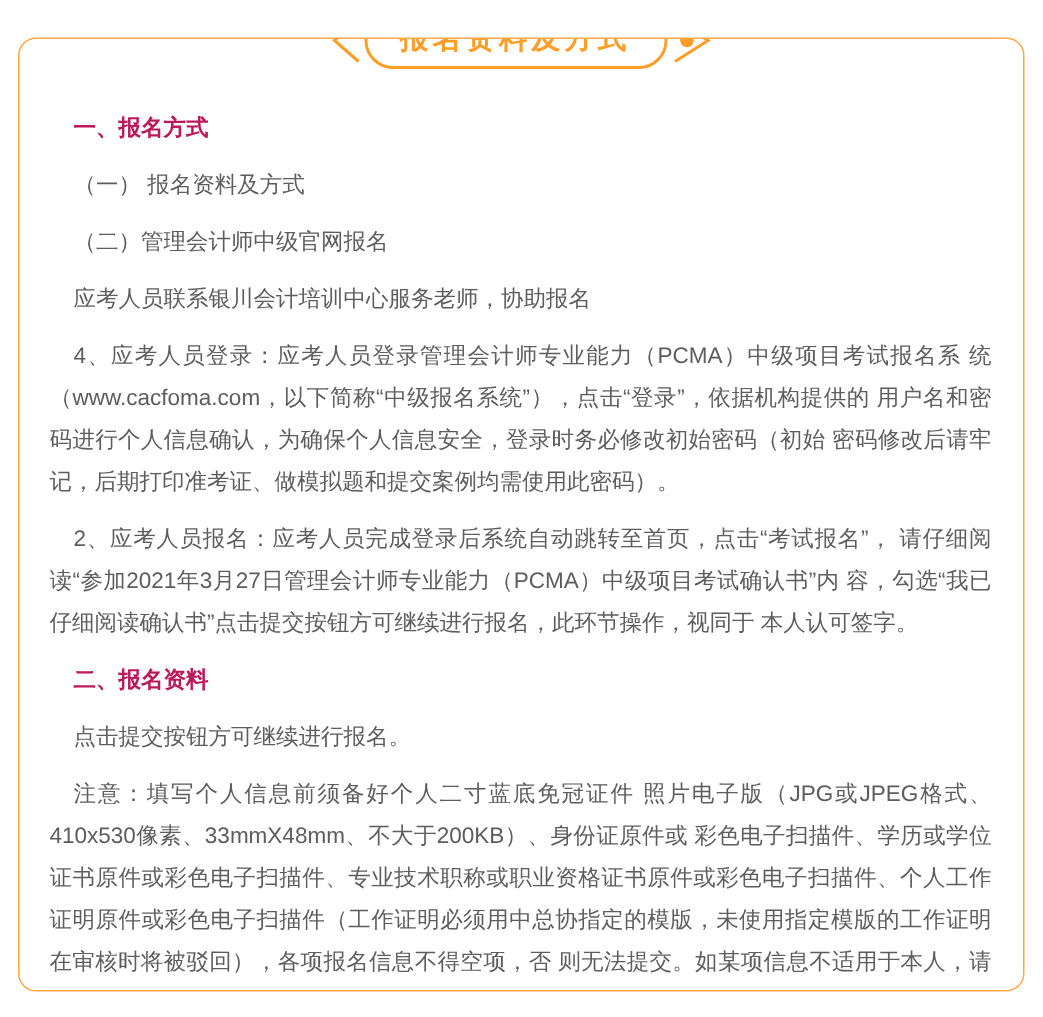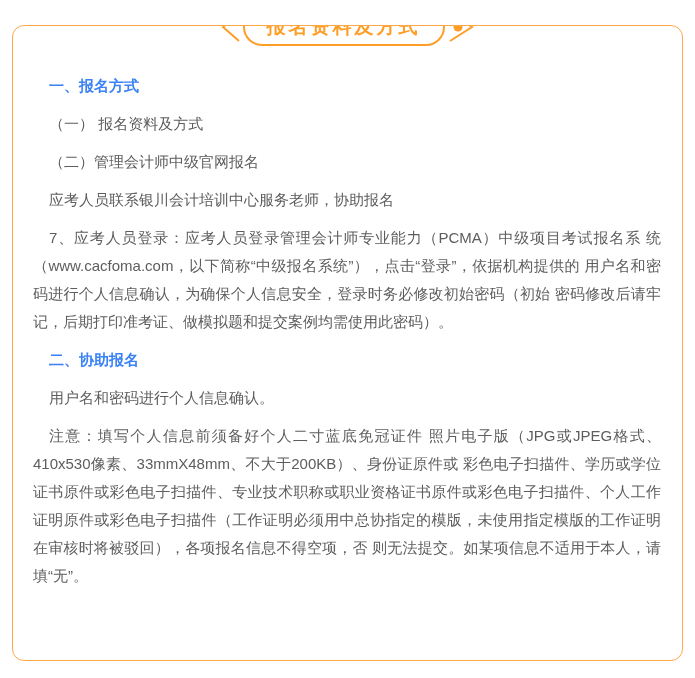--- a/index.html
+++ b/index.html
@@ -49,21 +49,21 @@
     line-height: 34px;
     color: #ff9e26;
     font-size: 19px;
     font-weight: bold;
     letter-spacing: 3px;
     white-space: nowrap;
     margin: 0 2px;
   }
   .deco { flex: 0 0 auto; display: block; }
   .card h3 {
-    color: #3b82f6;
+    color: #be185d;
     font-size: 15px;
     font-weight: bold;
     line-height: 28px;
     margin: 10px 0;
     text-indent: 16px;
   }
   .card p {
     color: #5d5d5d;
     font-size: 15px;
     line-height: 28px;
@@ -87,23 +87,24 @@
         <circle cx="11" cy="22" r="4.5" fill="#ff9e26"></circle>
         <path d="M3 8 L25 22 L3 36" fill="none" stroke="#ff9e26" stroke-width="2" stroke-linejoin="miter"></path>
       </svg>
     </header>
 
     <section>
       <h3>一、报名方式</h3>
       <p>（一） 报名资料及方式</p>
       <p>（二）管理会计师中级官网报名</p>
       <p>应考人员联系银川会计培训中心服务老师，协助报名</p>
-      <p>7、应考人员登录：应考人员登录管理会计师专业能力（PCMA）中级项目考试报名系 统（www.cacfoma.com，以下简称“中级报名系统”），点击“登录”，依据机构提供的 用户名和密码进行个人信息确认，为确保个人信息安全，登录时务必修改初始密码（初始 密码修改后请牢记，后期打印准考证、做模拟题和提交案例均需使用此密码）。</p>
+      <p>4、应考人员登录：应考人员登录管理会计师专业能力（PCMA）中级项目考试报名系 统（www.cacfoma.com，以下简称“中级报名系统”），点击“登录”，依据机构提供的 用户名和密码进行个人信息确认，为确保个人信息安全，登录时务必修改初始密码（初始 密码修改后请牢记，后期打印准考证、做模拟题和提交案例均需使用此密码）。</p>
+      <p>2、应考人员报名：应考人员完成登录后系统自动跳转至首页，点击“考试报名”， 请仔细阅读“参加2021年3月27日管理会计师专业能力（PCMA）中级项目考试确认书”内 容，勾选“我已仔细阅读确认书”点击提交按钮方可继续进行报名，此环节操作，视同于 本人认可签字。</p>
     </section>
 
     <section>
-      <h3>二、协助报名</h3>
-      <p>用户名和密码进行个人信息确认。</p>
+      <h3>二、报名资料</h3>
+      <p>点击提交按钮方可继续进行报名。</p>
       <p>注意：填写个人信息前须备好个人二寸蓝底免冠证件 照片电子版（JPG或JPEG格式、410x530像素、33mmX48mm、不大于200KB）、身份证原件或 彩色电子扫描件、学历或学位证书原件或彩色电子扫描件、专业技术职称或职业资格证书原件或彩色电子扫描件、个人工作证明原件或彩色电子扫描件（工作证明必须用中总协指定的模版，未使用指定模版的工作证明在审核时将被驳回），各项报名信息不得空项，否 则无法提交。如某项信息不适用于本人，请填“无”。</p>
     </section>
 
   </main>
 </div>
 
 </body></html>

